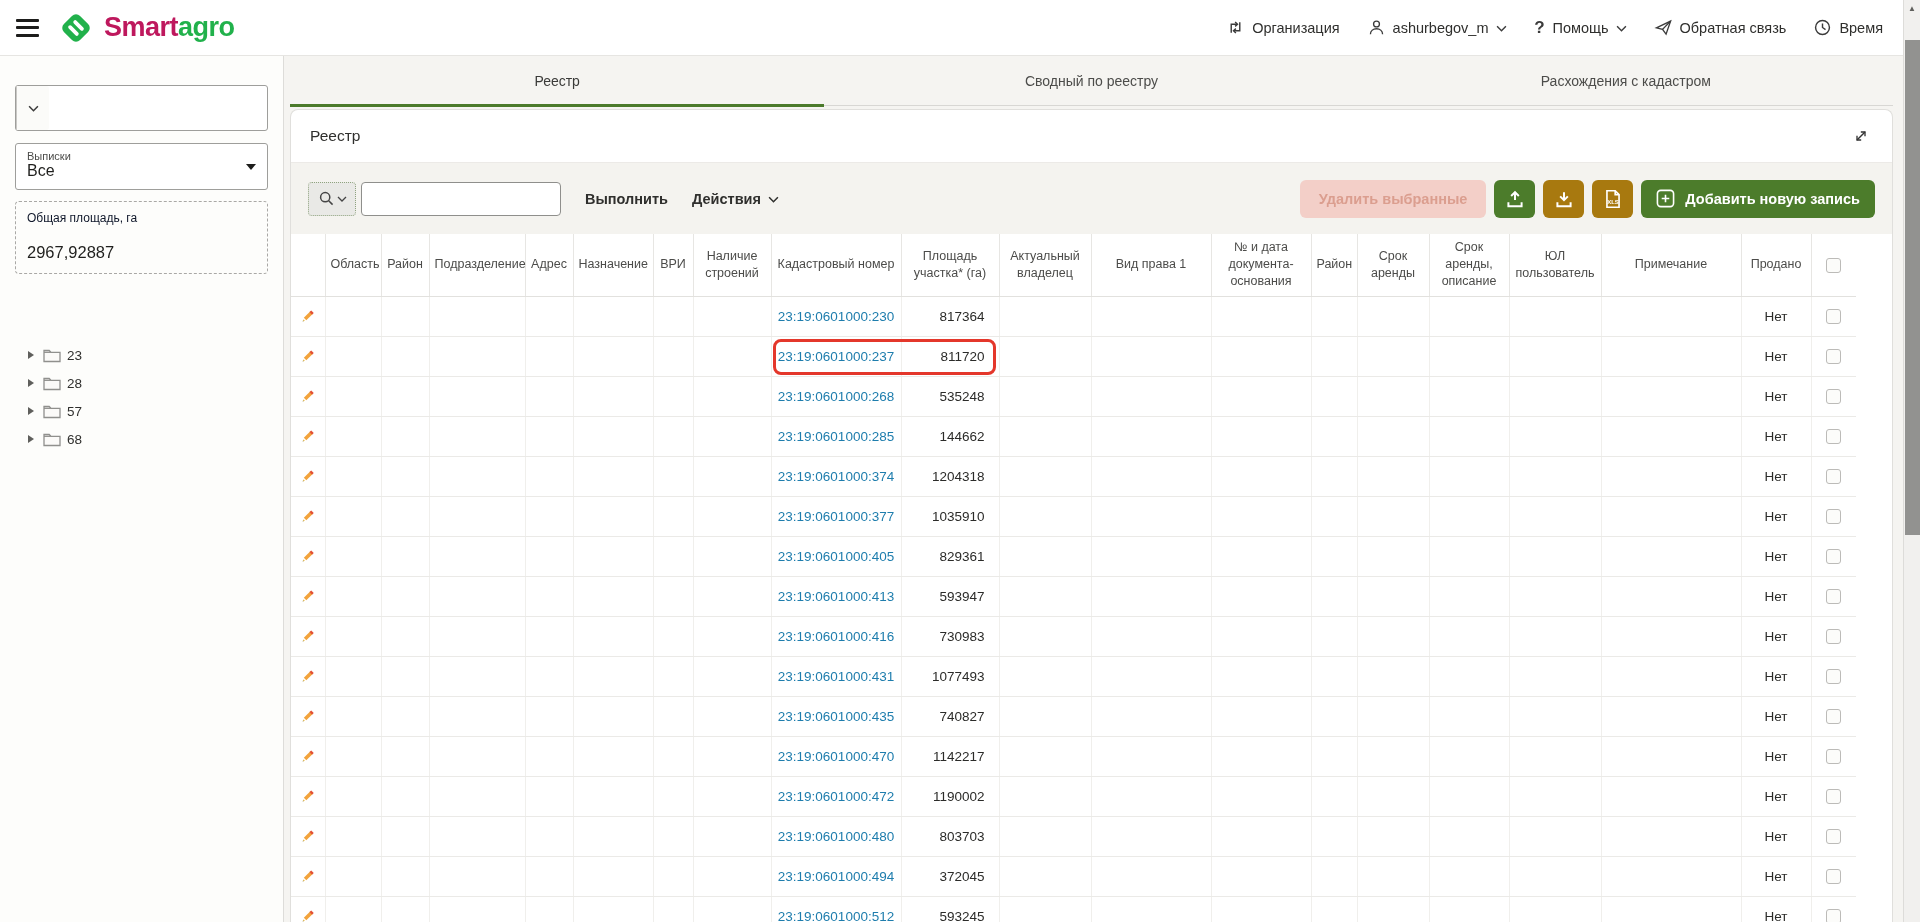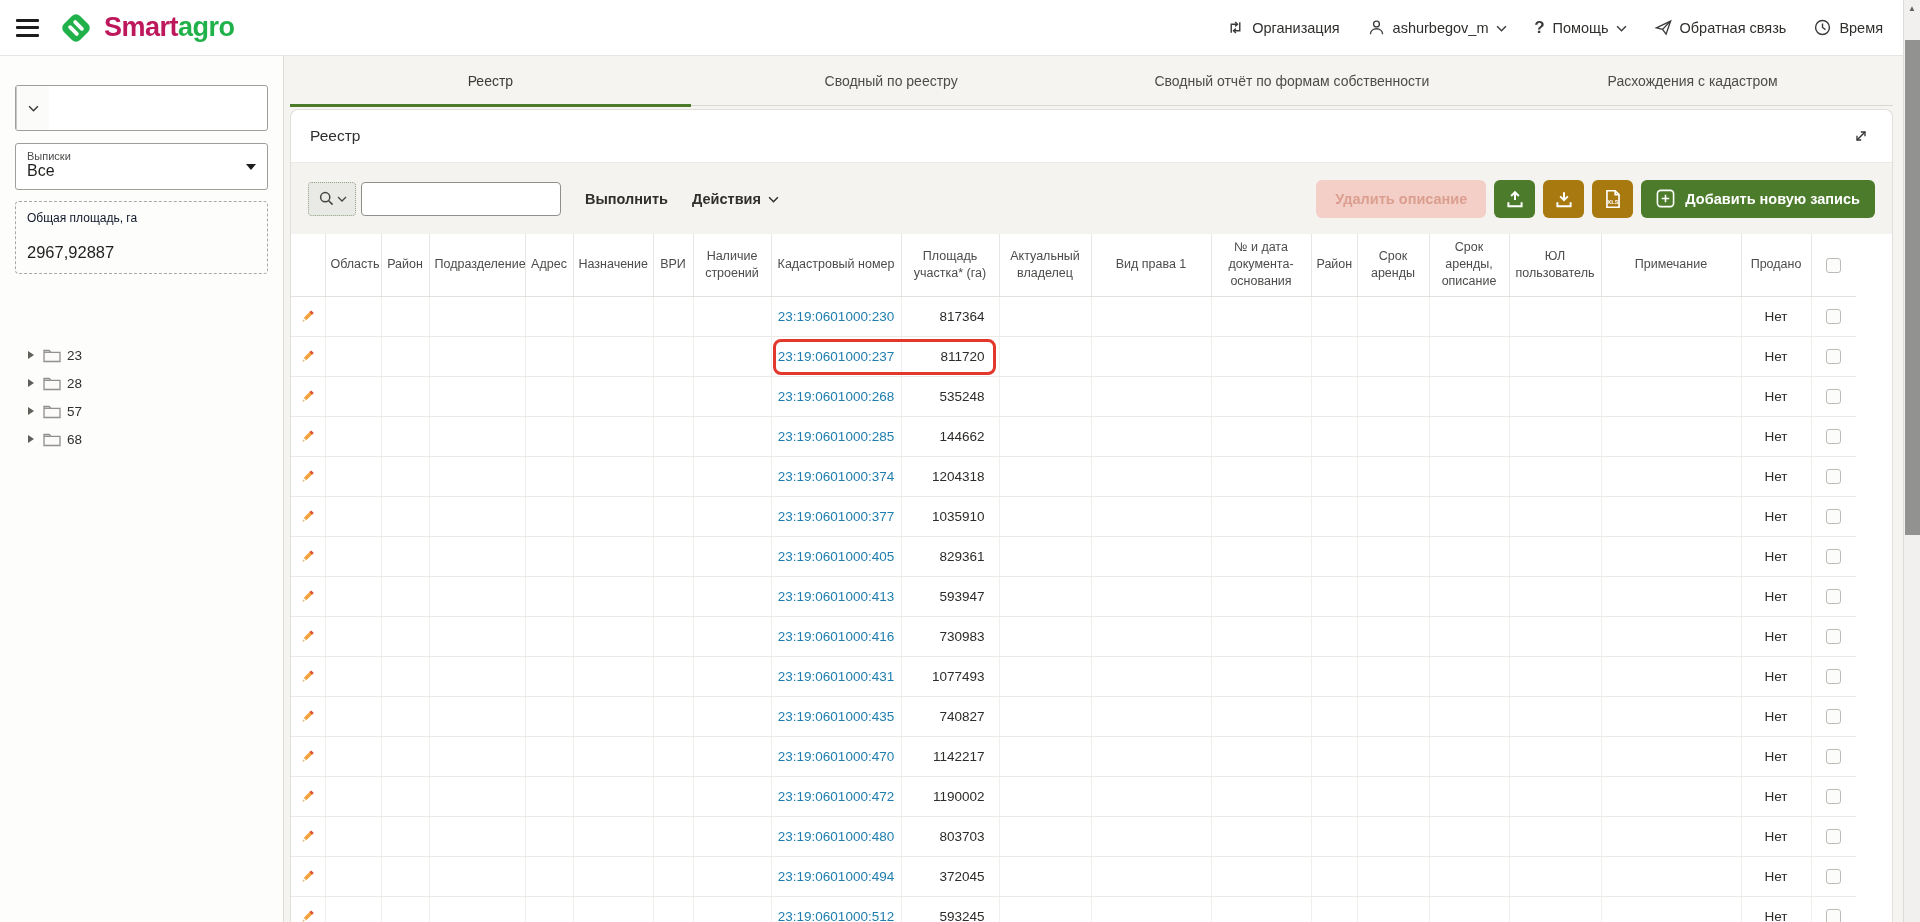--- a/index.html
+++ b/index.html
@@ -241,23 +241,20 @@
 
     <main class="main">
       <div class="tabbar">
           <button class="tab active">
             <span class="tab-label">Реестр</span>
           </button>
           <button class="tab">
             <span class="tab-label">Сводный по реестру</span>
           </button>
           <button class="tab">
-            <span class="tab-label">Сводный отчёт по формам собственности</span>
-          </button>
-          <button class="tab">
             <span class="tab-label">Расхождения с кадастром</span>
           </button>
         </div>
 
       <section class="panel">
         <div class="panel-head">
           <h2 class="panel-title">Реестр</h2>
           <button class="expand-btn">
             <svg viewBox="0 0 18 18" fill="none" stroke="#333" stroke-width="1.5">
                 <path d="M4.5 13.5 L13.5 4.5"></path>
@@ -283,21 +280,21 @@
                 <span>Выполнить</span>
               </button>
             <button class="flat-btn">
               <span>Действия</span>
               <svg class="achev" viewBox="0 0 10 6">
                   <path d="M1 1 L5 5 9 1" fill="none" stroke="#2f2f2d" stroke-width="1.4"></path>
                 </svg>
             </button>
           </div>
           <div class="tb-right">
-            <button class="del-btn">Удалить описание</button>
+            <button class="del-btn">Удалить выбранные</button>
             <button class="icon-btn green">
               <svg viewBox="0 0 20 20" fill="none" stroke="#fff" stroke-width="1.8">
                   <path d="M4 13 v3.5 h12 V13"></path>
                   <path d="M10 3.8 V11"></path>
                   <path d="M6.5 7.2 L10 3.8 13.5 7.2"></path>
                 </svg>
             </button>
             <button class="icon-btn amber">
               <svg viewBox="0 0 20 20" fill="none" stroke="#fff" stroke-width="1.8">
                   <path d="M4 13 v3.5 h12 V13"></path>

